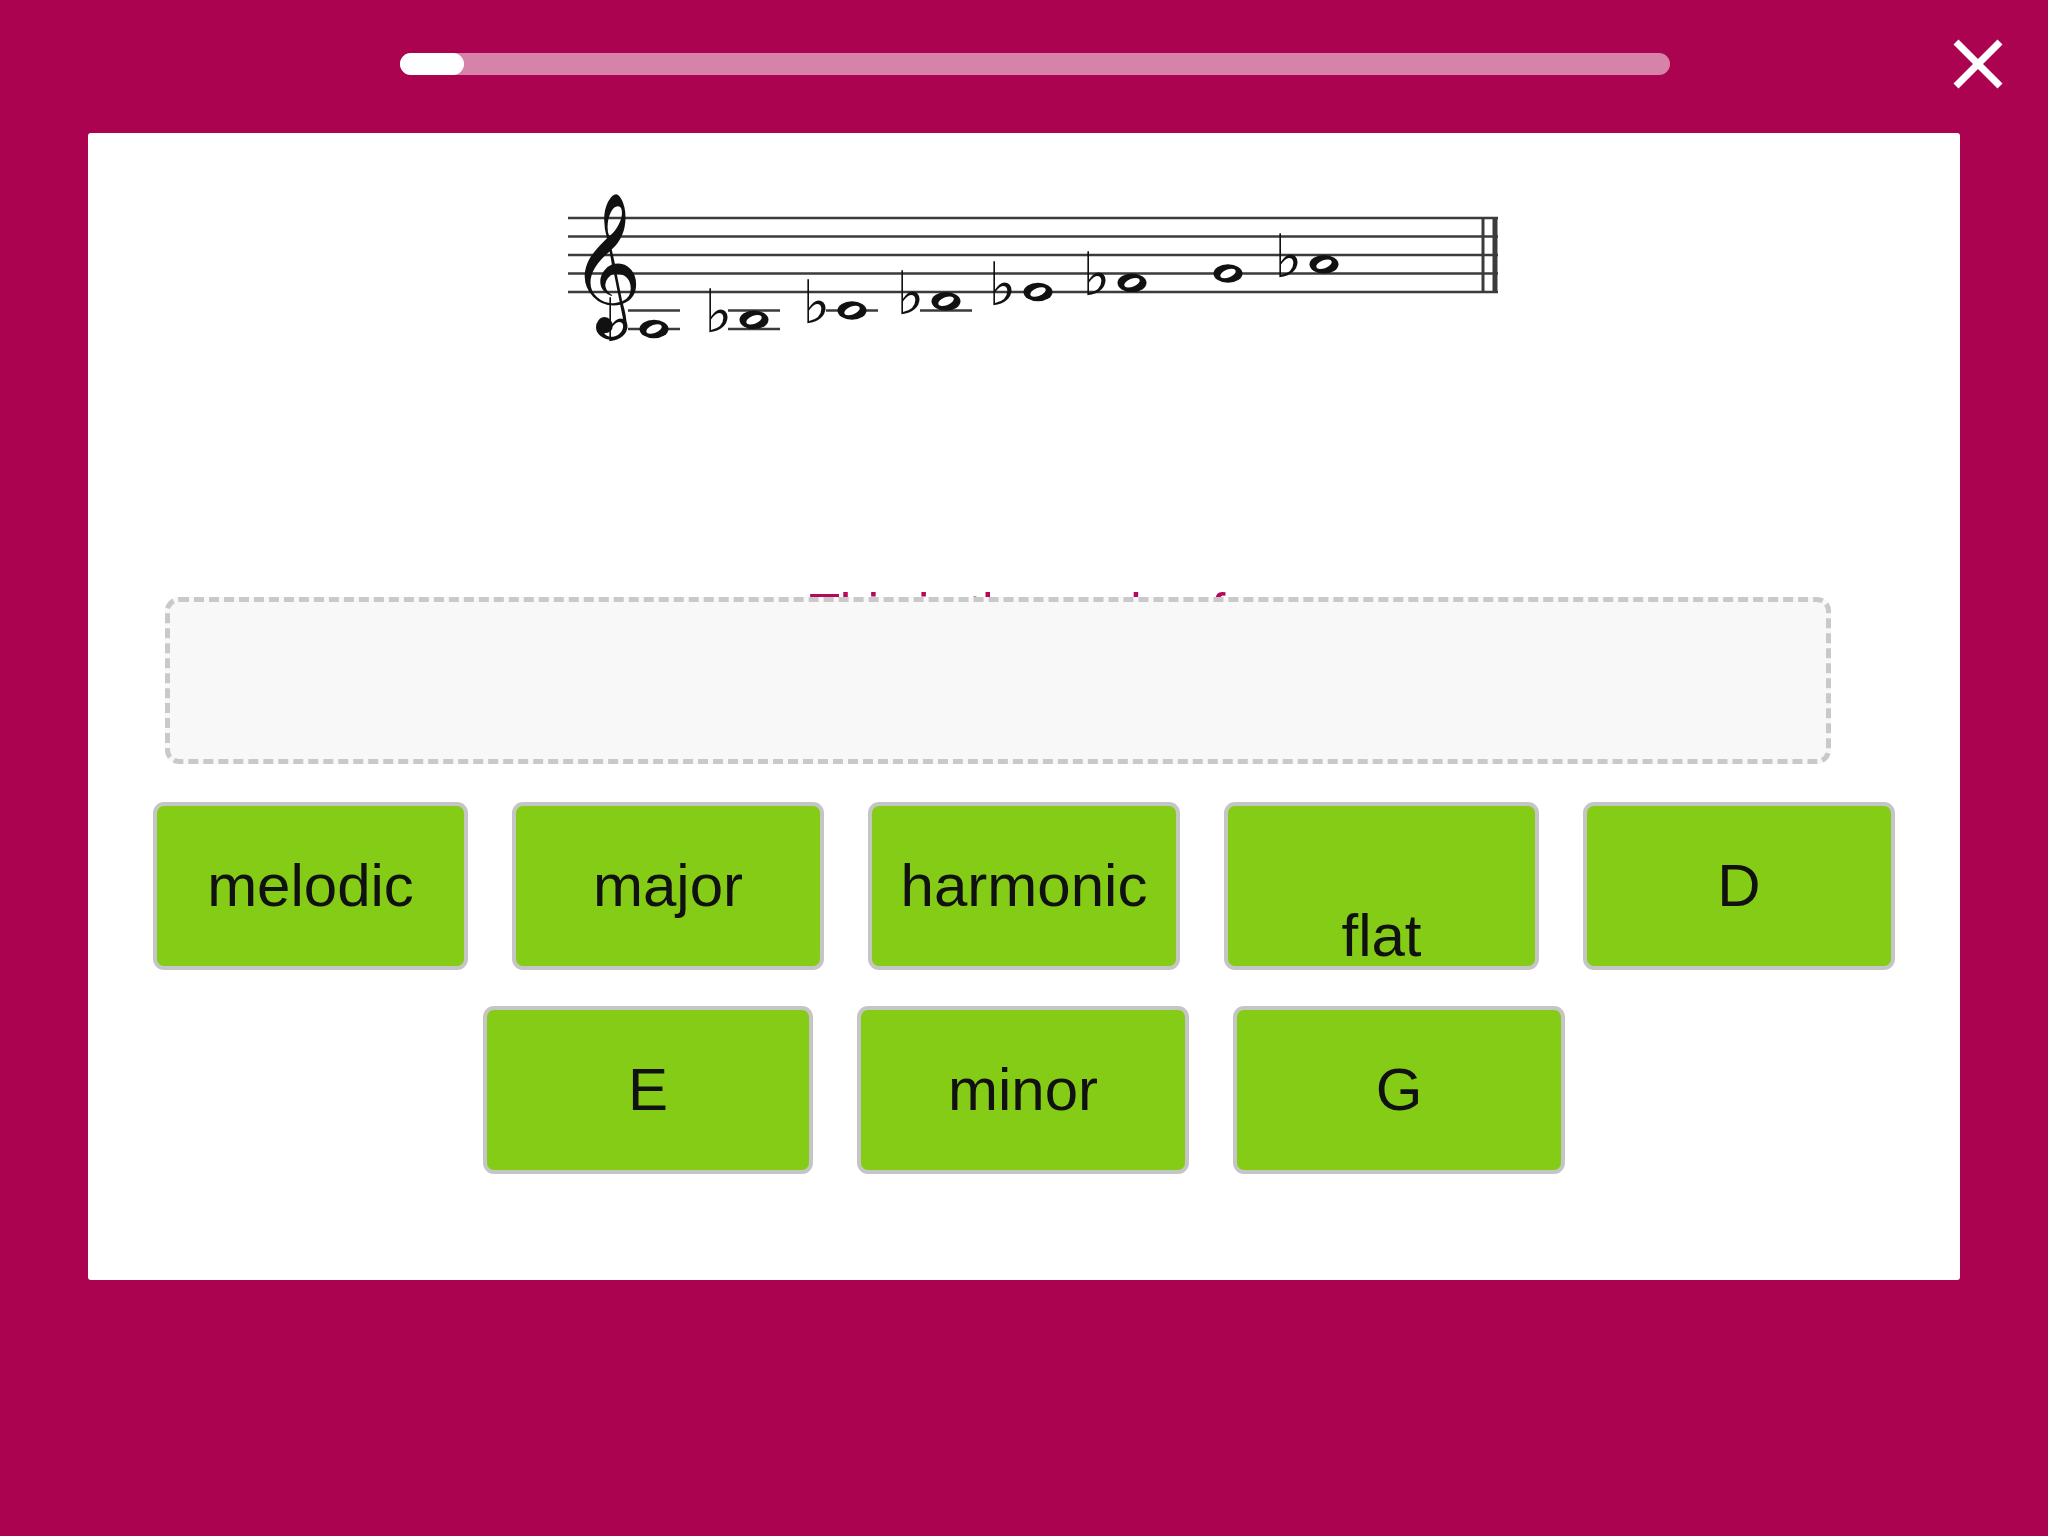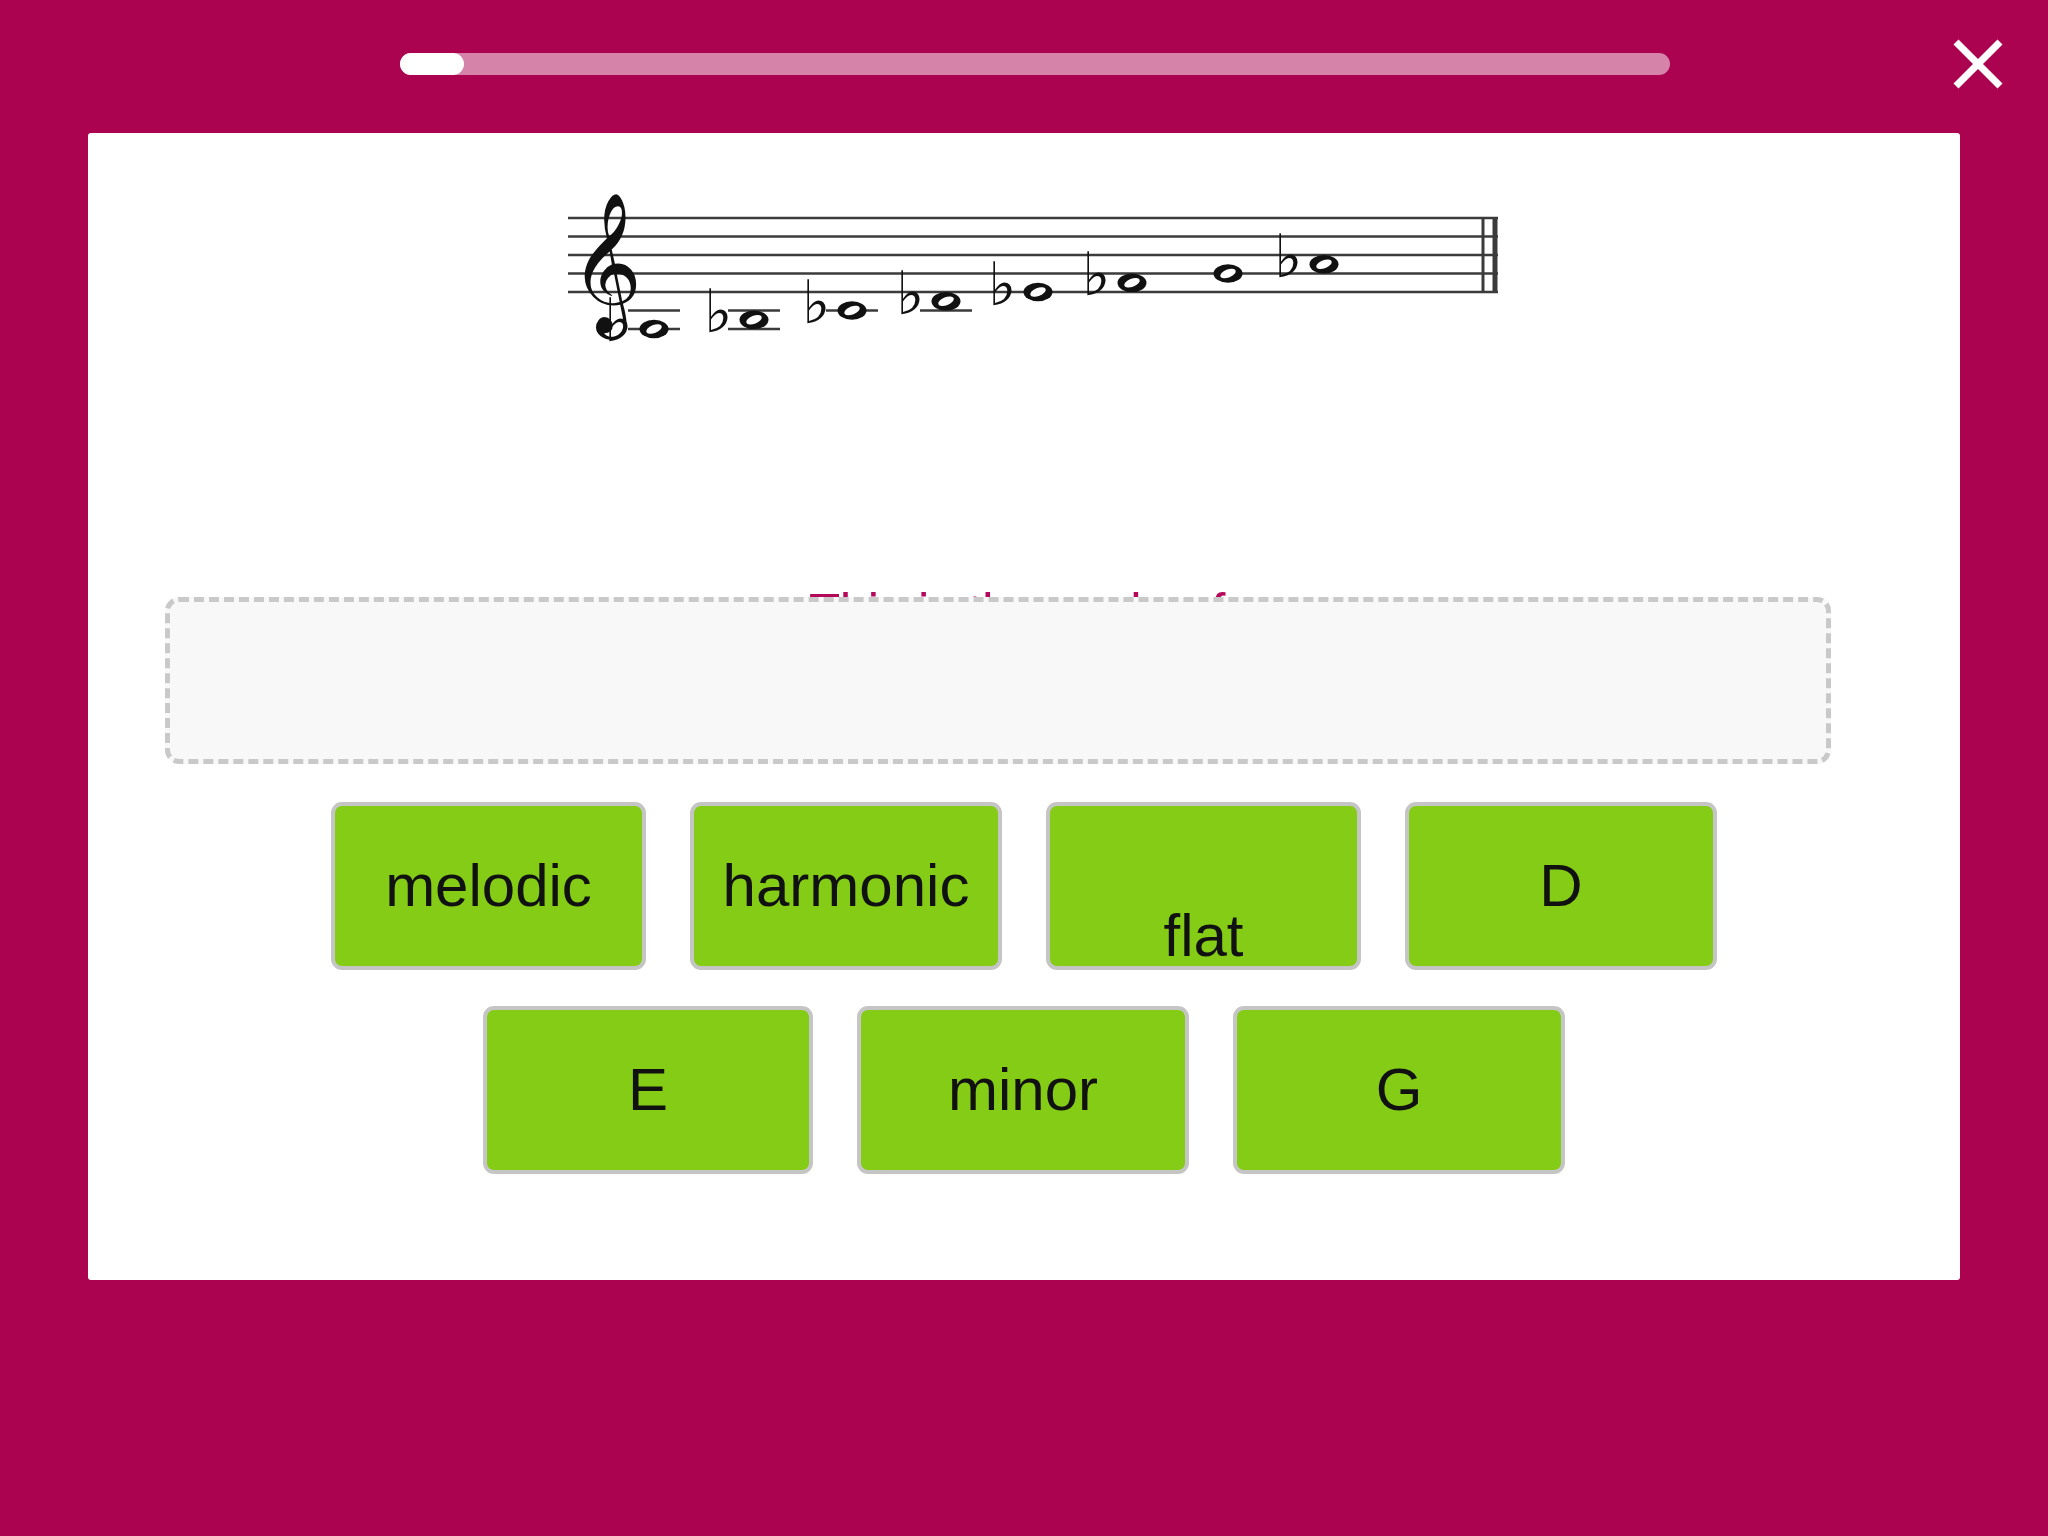--- a/index.html
+++ b/index.html
@@ -248,20 +248,23 @@
   <div id="prompt-title">This is the scale of:</div>
 
   <div id="answer-dropzone"></div>
 
   <div id="options-area">
 
     <div class="options-row">
       <div class="option-tile w-melodic">
         <span>melodic</span>
       </div>
+      <div class="option-tile w-major">
+        <span>major</span>
+      </div>
       <div class="option-tile w-harmonic">
         <span>harmonic</span>
       </div>
       <div class="option-tile w-flat">
         <span>flat</span>
       </div>
       <div class="option-tile w-d">
         <span>D</span>
       </div>
     </div>

